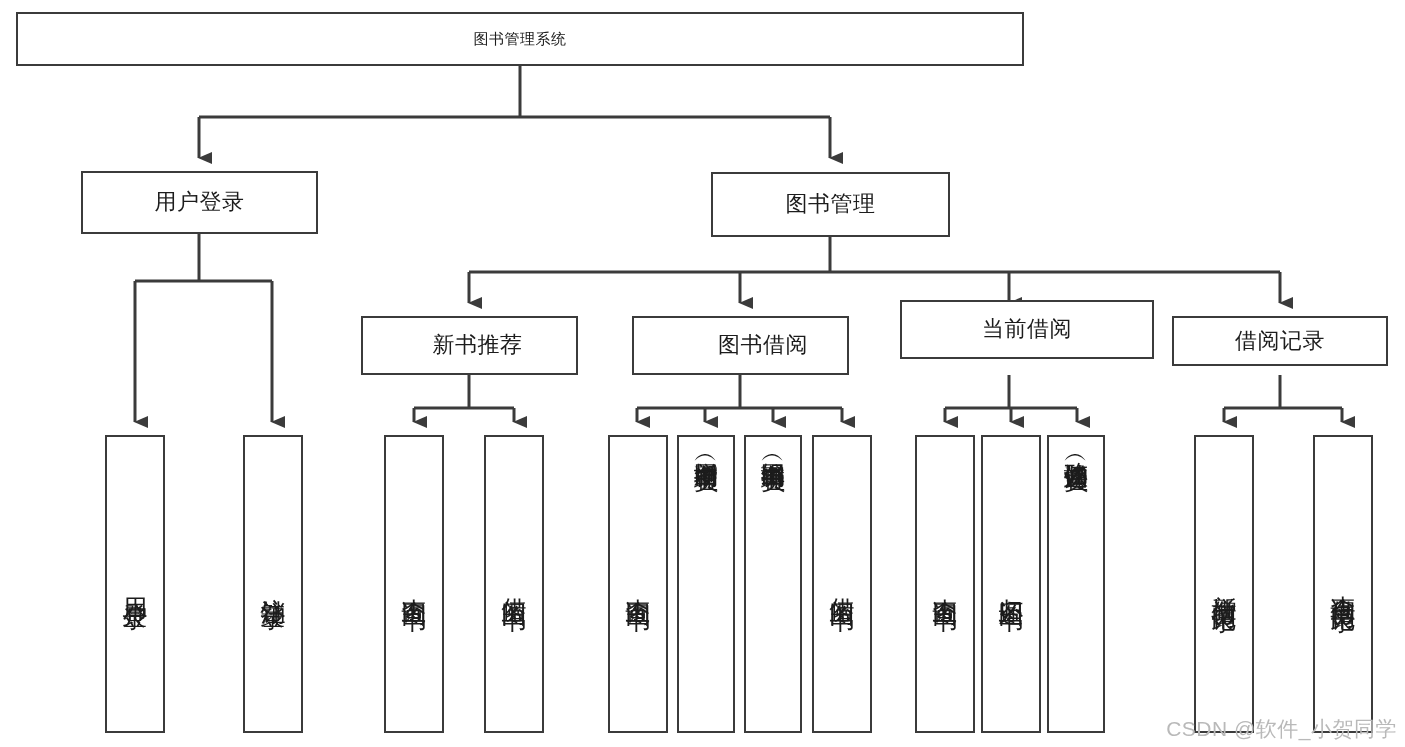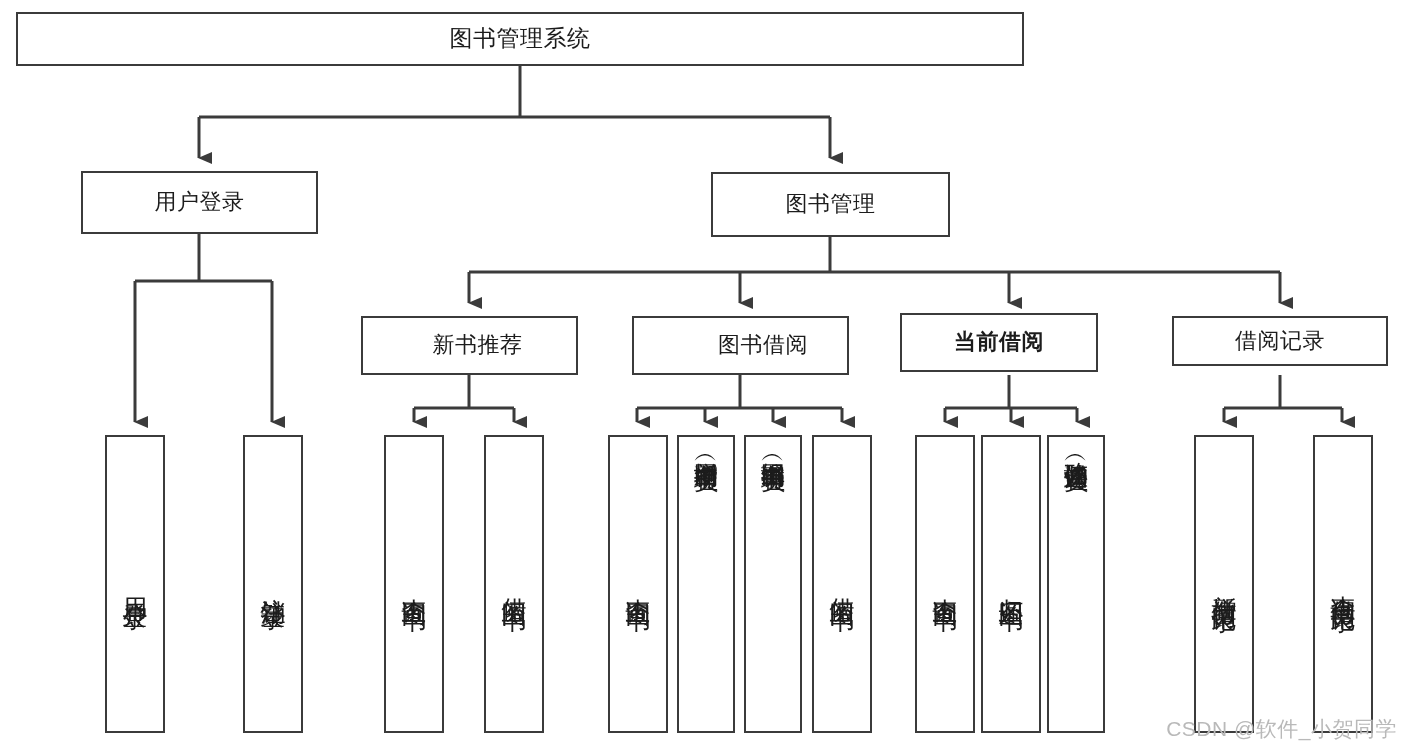--- a/index.html
+++ b/index.html
@@ -40,21 +40,21 @@
     line-height: 1.04;
     letter-spacing: 0.5px;
     white-space: pre;
   }
   
   .node.h .node-label {
     font-size: 22px;
     text-align: center;
   }
   .node.root .node-label {
-    font-size: 23px;
+    font-size: 15px;
   }
   
   .node.v {
     align-items: flex-start;
     justify-content: center;
     padding-top: 6px;
   }
   .node.v .node-label {
     writing-mode: vertical-rl;
     text-orientation: upright;
@@ -153,21 +153,21 @@
   </div>
 
   <div class="node h" style="left:361px; top:316px; width:217px; height:59px;padding-left:16px;">
     <span class="node-label">新书推荐</span>
   </div>
 
   <div class="node h" style="left:632px; top:316px; width:217px; height:59px;padding-left:45px;">
     <span class="node-label">图书借阅</span>
   </div>
 
-  <div class="node h" style="left:900px; top:313px; width:198px; height:59px;font-weight:bold;">
+  <div class="node h" style="left:900px; top:300px; width:254px; height:59px;">
     <span class="node-label">当前借阅</span>
   </div>
 
   <div class="node h" style="left:1172px; top:316px; width:216px; height:50px;">
     <span class="node-label">借阅记录</span>
   </div>
 
   <div class="node v mid" style="left:105px; top:435px; width:60px; height:298px;">
     <span class="node-label">用户登录</span>
   </div>

